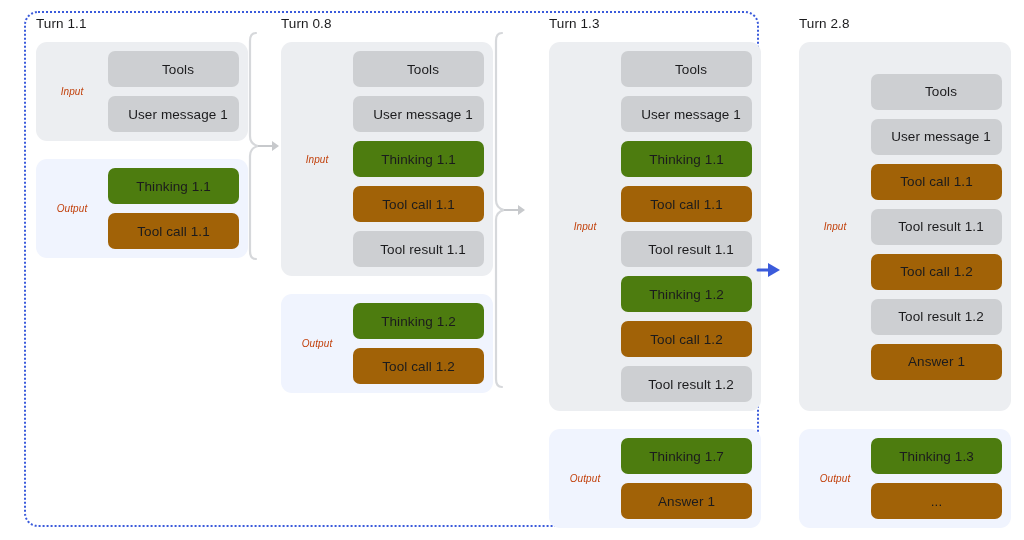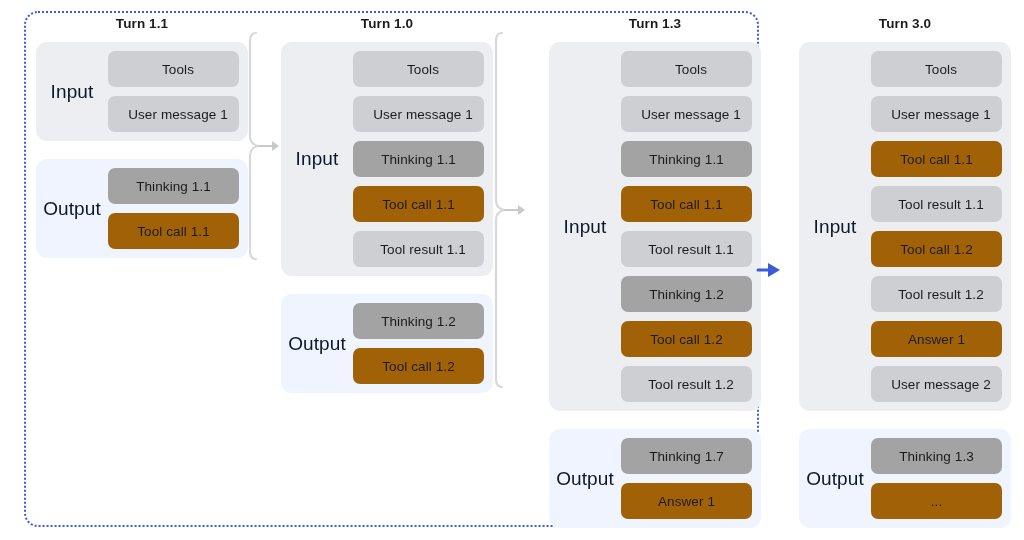--- a/index.html
+++ b/index.html
@@ -34,47 +34,47 @@
     box-sizing: border-box;
     pointer-events: none;
   }
 
   
   .column {
     position: absolute;
     box-sizing: border-box;
   }
   .col-title {
-    text-align: center;
     font-size: 13.5px;
     color: #1b1b1d;
     line-height: 16px;
     height: 18px;
-    font-weight: 700;
+    font-weight: 400;
     letter-spacing: 0.1px;
   }
 
   
   .section {
     position: relative;
     border-radius: 11px;
     display: flex;
     align-items: center;
     box-sizing: border-box;
   }
   .section.input  { background: #eceef1; }
   .section.output { background: #f0f4fe; }
 
   .section-label {
     width: 72px;
     flex: 0 0 72px;
     text-align: center;
-    font-size: 19px;
-    color: #0f172a;
+    font-size: 10px;
+    color: #c2410c;
     letter-spacing: 0.1px;
+    font-style: italic;
   }
 
   .items {
     flex: 1 1 auto;
     display: flex;
     flex-direction: column;
     gap: 9px;
     padding: 9px 9px 9px 0;
   }
 
@@ -83,21 +83,21 @@
     border-radius: 7px;
     display: flex;
     align-items: center;
     justify-content: center;
     font-size: 13.5px;
     color: #1b1b1d;
     letter-spacing: 0.1px;
     box-sizing: border-box;
   }
   .item.gray       { background: #cdcfd2; padding-left: 9px; }
-  .item.blue       { background: #a3a3a3; }
+  .item.blue       { background: #4d7c0f; }
   .item.light-blue { background: #a16207; }
 
   
   .bracket {
     position: absolute;
     pointer-events: none;
   }
   .arrow-blue {
     position: absolute;
     pointer-events: none;
@@ -122,21 +122,21 @@
         </div>
         <div class="section output" style="position: absolute; left: 0px; top: 143px; width: 212px; height: 99px;">
           <div class="section-label">Output</div>
           <div class="items">
             <div class="item blue">Thinking 1.1</div>
             <div class="item light-blue">Tool call 1.1</div>
           </div>
         </div>
       </div>
       <div class="column" style="left: 281px; top: 16px; width: 212px;">
-        <div class="col-title">Turn 1.0</div>
+        <div class="col-title">Turn 0.8</div>
         <div class="section input" style="position: absolute; left: 0px; top: 26px; width: 212px; height: 234px;">
           <div class="section-label">Input</div>
           <div class="items">
             <div class="item gray">Tools</div>
             <div class="item gray">User message 1</div>
             <div class="item blue">Thinking 1.1</div>
             <div class="item light-blue">Tool call 1.1</div>
             <div class="item gray">Tool result 1.1</div>
           </div>
         </div>
@@ -165,32 +165,31 @@
         </div>
         <div class="section output" style="position: absolute; left: 0px; top: 413px; width: 212px; height: 99px;">
           <div class="section-label">Output</div>
           <div class="items">
             <div class="item blue">Thinking 1.7</div>
             <div class="item light-blue">Answer 1</div>
           </div>
         </div>
       </div>
       <div class="column" style="left: 799px; top: 16px; width: 212px;">
-        <div class="col-title">Turn 3.0</div>
+        <div class="col-title">Turn 2.8</div>
         <div class="section input" style="position: absolute; left: 0px; top: 26px; width: 212px; height: 369px;">
           <div class="section-label">Input</div>
           <div class="items">
             <div class="item gray">Tools</div>
             <div class="item gray">User message 1</div>
             <div class="item light-blue">Tool call 1.1</div>
             <div class="item gray">Tool result 1.1</div>
             <div class="item light-blue">Tool call 1.2</div>
             <div class="item gray">Tool result 1.2</div>
             <div class="item light-blue">Answer 1</div>
-            <div class="item gray">User message 2</div>
           </div>
         </div>
         <div class="section output" style="position: absolute; left: 0px; top: 413px; width: 212px; height: 99px;">
           <div class="section-label">Output</div>
           <div class="items">
             <div class="item blue">Thinking 1.3</div>
             <div class="item light-blue">...</div>
           </div>
         </div>
       </div>

